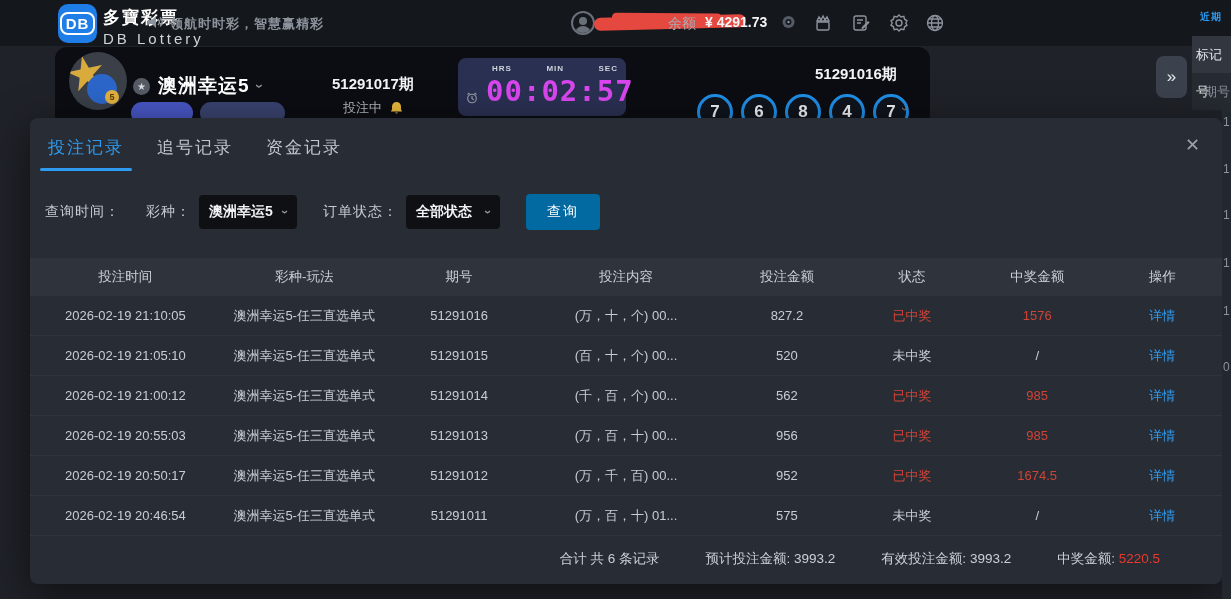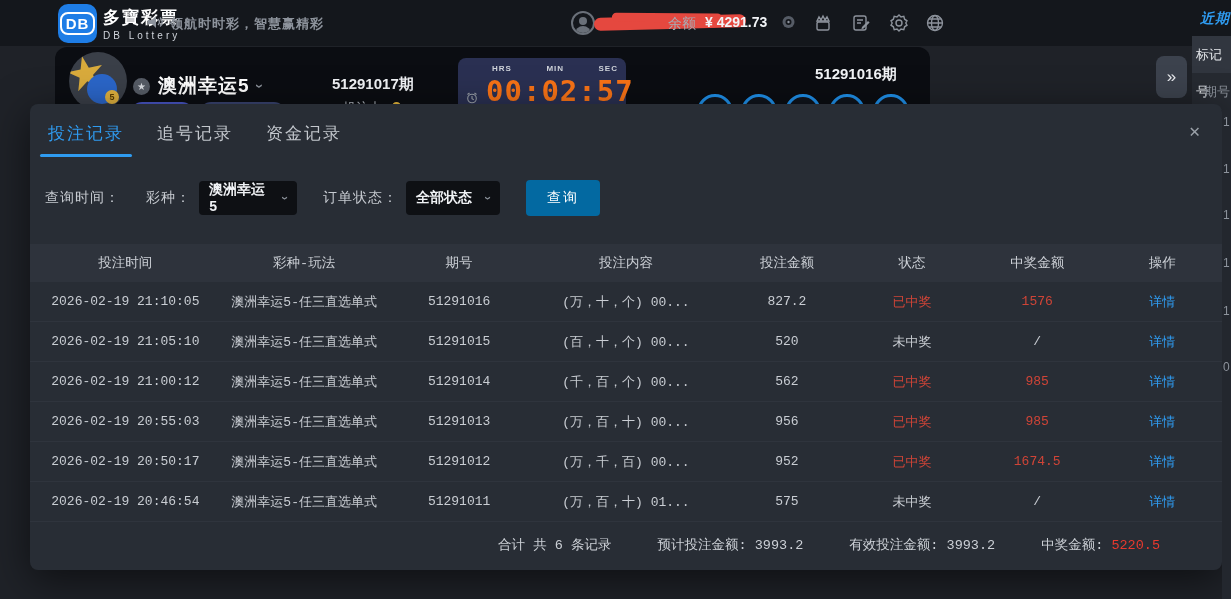--- a/index.html
+++ b/index.html
@@ -6,21 +6,21 @@
   html,body { background:#15181d; }
   body { font-family:"Liberation Sans","DejaVu Sans",sans-serif; }
   #stage { position:relative; width:1231px; height:599px; background:#1f2228; overflow:hidden; }
 
   
   .top-header { position:absolute; left:0; top:0; width:1231px; height:46px; background:#14171c; display:flex; align-items:center; }
   .db-badge { position:absolute; left:58px; top:4px; width:39px; height:39px; background:#1e7de6; border-radius:10px; display:flex; align-items:center; justify-content:center; }
   .db-badge span { border:2px solid #fff; border-radius:8px; padding:1px 4px; color:#fff; font-weight:bold; font-size:15px; letter-spacing:1px; }
   .brand { position:absolute; left:103px; top:6px; color:#fff; }
   .brand .cn { font-size:17px; font-weight:bold; letter-spacing:2px; }
-  .brand .en { font-size:10px; color:#cfd3da; letter-spacing:3px; margin-top:1px; }
+  .brand .en { font-size:15px; color:#cfd3da; letter-spacing:3px; margin-top:1px; }
   .speaker { position:absolute; left:148px; top:15px; }
   .announce { position:absolute; left:170px; top:15px; color:#8d939c; font-size:13px; font-weight:bold; letter-spacing:1px; }
   .avatar { position:absolute; left:571px; top:11px; width:24px; height:24px; border:2px solid #6a7079; border-radius:50%; overflow:hidden; }
   .avatar .head { position:absolute; left:6px; top:4px; width:8px; height:8px; background:#6a7079; border-radius:50%; }
   .avatar .bust { position:absolute; left:2px; top:13px; width:16px; height:10px; background:#6a7079; border-radius:8px 8px 0 0; }
   .scribble { position:absolute; left:594px; top:16px; width:152px; height:13px; background:#e5483f; border-radius:8px; transform:rotate(-1.5deg); }
   .scribble::after { content:""; position:absolute; left:18px; top:-3px; width:110px; height:9px; background:#e5483f; border-radius:6px; transform:rotate(2deg); }
   .balance-label { position:absolute; left:668px; top:15px; color:#a7adb5; font-size:14px; }
   .balance-value { position:absolute; left:705px; top:14px; color:#f2f4f7; font-size:14px; font-weight:bold; }
   .eye-wrap { position:absolute; left:780px; top:15px; }
@@ -36,38 +36,38 @@
   .game-title-row { position:absolute; left:78px; top:26px; display:flex; align-items:center; gap:8px; }
   .medal { width:17px; height:17px; background:#565c66; border-radius:50%; color:#d9dde2; font-size:10px; text-align:center; line-height:17px; }
   .game-name { color:#fff; font-size:19px; font-weight:bold; letter-spacing:1px; }
   .chev-down { display:inline-block; color:#8d939c; font-size:14px; font-weight:bold; transform:rotate(90deg); }
   .pill1 { position:absolute; left:76px; top:55px; width:62px; height:22px; background:#4856c4; border-radius:11px; }
   .pill2 { position:absolute; left:145px; top:55px; width:85px; height:22px; background:#39436f; border-radius:11px; }
   .cur-period { position:absolute; left:277px; top:28px; color:#f2f4f7; font-size:15px; font-weight:bold; }
   .bet-status { position:absolute; left:288px; top:52px; color:#b3b9c1; font-size:13px; display:flex; align-items:center; gap:8px; }
   .countdown { position:absolute; left:403px; top:11px; width:168px; height:58px; background:#2a3052; border-radius:8px; }
   .cd-labels { position:absolute; left:34px; top:6px; width:126px; display:flex; justify-content:space-between; color:#cfd3da; font-size:8px; font-weight:bold; letter-spacing:1px; }
-  .cd-digits { position:absolute; left:28px; top:16px; color:#f97316; font-family:"DejaVu Sans Mono",monospace; font-size:29px; font-weight:bold; letter-spacing:1px; }
+  .cd-digits { position:absolute; left:28px; top:16px; color:#d946ef; font-family:"DejaVu Sans Mono",monospace; font-size:29px; font-weight:bold; letter-spacing:1px; }
   .cd-clock { position:absolute; left:8px; top:34px; }
   .last-period { position:absolute; left:760px; top:18px; color:#f2f4f7; font-size:15px; font-weight:bold; }
   .balls { position:absolute; left:642px; top:47px; display:flex; gap:8px; }
   .lotto-ball { width:36px; height:36px; border-radius:50%; border:3px solid #1f8fe8; background:#10141c; color:#eef1f5; font-size:17px; font-weight:bold; display:flex; align-items:center; justify-content:center; }
   .balls-chev { position:absolute; left:848px; top:55px; color:#7d838c; font-size:12px; transform:rotate(90deg); }
 
   
-  .recent-tab { position:absolute; left:1200px; top:10px; color:#2f9bf0; font-size:14px; font-weight:bold; letter-spacing:1px;font-style:italic; }
+  .recent-tab { position:absolute; left:1200px; top:10px; color:#2f9bf0; font-size:10px; font-weight:bold; letter-spacing:1px; }
   .side-panel { position:absolute; left:1192px; top:36px; width:39px; height:74px; }
   .side-row1 { height:37px; background:#31363f; color:#e3e6ea; font-size:13px; line-height:37px; padding-left:4px; }
   .side-row2 { height:37px; background:#262a31; color:#8d939c; font-size:13px; line-height:37px; padding-left:12px; }
   .collapse-btn { position:absolute; left:1156px; top:56px; width:31px; height:42px; background:#3c424d; border-radius:8px; color:#e8eaee; font-size:17px; display:flex; align-items:center; justify-content:center; }
   .edge-strip { position:absolute; left:1222px; top:110px; width:9px; height:489px; background:#23272e; overflow:hidden; z-index:20; }
   .edge-strip span { position:absolute; left:1px; color:#8d939c; font-size:12px; }
 
   
-  .modal { position:absolute; left:30px; top:104px; width:1192px; height:466px; background:#282d35; border-radius:8px; box-shadow:0 10px 40px rgba(0,0,0,.55); z-index:10;font-family:Liberation Mono, monospace; }
+  .modal { position:absolute; left:30px; top:118px; width:1192px; height:466px; background:#282d35; border-radius:8px; box-shadow:0 10px 40px rgba(0,0,0,.55); z-index:10; }
   .tabs { position:absolute; left:18px; top:18px; display:flex; gap:33px; }
   .tab { color:#c3c7cd; font-size:17px; letter-spacing:2px; cursor:pointer; position:relative; }
   .tab.active { color:#2f9bf0; }
   .tab.active::after { content:""; position:absolute; left:-8px; right:-8px; bottom:-12px; height:3px; background:#2f9bf0; border-radius:2px; }
   .modal-close { position:absolute; right:22px; top:16px; color:#9aa0a8; font-size:18px; cursor:pointer; }
 
   .filter-row { position:absolute; left:15px; top:76px; display:flex; align-items:center; }
   .f-label { color:#c7cbd1; font-size:14px; letter-spacing:1px; }
   .seg { display:flex; align-items:center; background:#14171c; border-radius:18px; padding:3px; margin-left:6px; }
   .seg-item { color:#e3e6ea; font-size:14px; font-weight:bold; padding:7px 13px; border-radius:16px; cursor:pointer; white-space:nowrap; }

